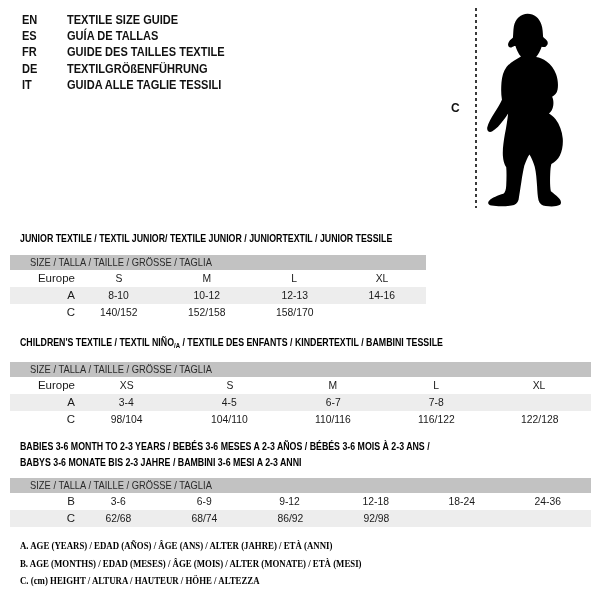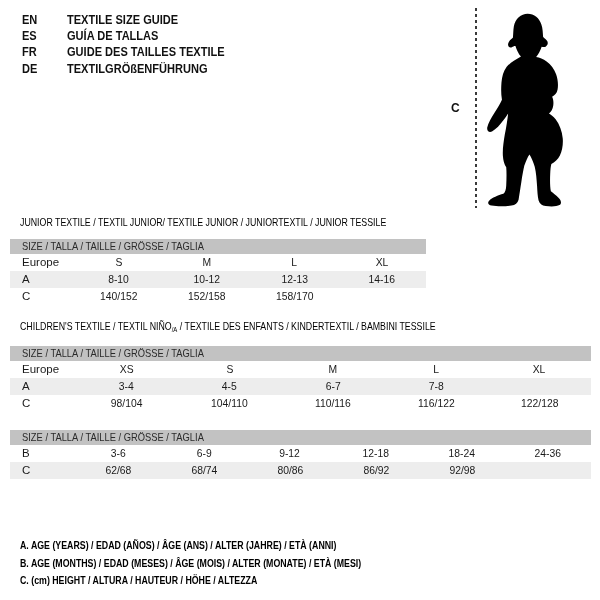--- a/index.html
+++ b/index.html
@@ -21,34 +21,34 @@
   .dash-line{position:absolute;left:475px;top:8px;width:2px;height:200px;
              background:repeating-linear-gradient(180deg,#3a3a3a 0 3px,transparent 3px 6px);}
   .measure-label{position:absolute;left:451px;top:101px;font-size:12px;font-weight:bold;color:#111;}
   .baby-svg{position:absolute;left:482px;top:4px;width:114px;height:206px;}
 
   
   .tbl{position:absolute;left:10px;}
   #table-0{top:214px;width:416px;}
   #table-1{top:318px;width:581px;}
   #table-2{top:422px;width:581px;}
-  .tbl-title{padding-left:10px;font-size:11px;font-weight:normal;color:#000;}
+  .tbl-title{padding-left:10px;font-size:11px;font-weight:bold;color:#000;margin-top:16px;}
   .title-line{height:16px;line-height:16px;}
-  .size-bar{height:15px;line-height:15px;background:#c2c2c2;padding-left:12px;font-size:11px;color:#2a2a2a;text-decoration:underline;}
+  .size-bar{height:15px;line-height:15px;background:#c2c2c2;padding-left:20px;font-size:11px;color:#2a2a2a;text-decoration:underline;}
   #table-0 .size-bar{margin-top:9px;}
   #table-1 .size-bar{margin-top:12px;}
   #table-2 .size-bar{margin-top:8px;}
   .trow{display:grid;height:17px;line-height:17px;font-size:11.5px;}
   .trow.alt{background:#ededed;}
-  .rlabel{padding-left:12px;text-align:left;}
+  .rlabel{padding-left:12px;text-align:right;}
   .cell{text-align:center;}
   .subscript{font-size:7.5px;vertical-align:-2px;}
 
   
-  .notes{position:absolute;left:20px;top:537px;}
+  .notes{position:absolute;left:20px;top:537px;font-family:Liberation Serif, serif;}
   .note-line{height:17.5px;line-height:17.5px;font-size:11px;font-weight:bold;color:#000;}
 </style>
 </head>
 <body>
 
 <div class="canvas">
 
   <div class="lang-block" id="lang-list">
       <div class="lang-row">
         <span class="lang-code cond">EN</span>
@@ -58,20 +58,24 @@
         <span class="lang-code cond">ES</span>
         <span class="lang-title cond">GUÍA DE TALLAS</span>
       </div>
       <div class="lang-row">
         <span class="lang-code cond">FR</span>
         <span class="lang-title cond">GUIDE DES TAILLES TEXTILE</span>
       </div>
       <div class="lang-row">
         <span class="lang-code cond">DE</span>
         <span class="lang-title cond">TEXTILGRÖßENFÜHRUNG</span>
+      </div>
+      <div class="lang-row">
+        <span class="lang-code cond">IT</span>
+        <span class="lang-title cond">GUIDA ALLE TAGLIE TESSILI</span>
       </div>
     </div>
 
   <div class="dash-line"></div>
   <div class="measure-label">C</div>
   <svg class="baby-svg" viewBox="0 0 120 210" preserveAspectRatio="none" aria-hidden="true">
     <path fill="#000000" d="
       M48 10
       C41 10 35 15 33.5 23
       C32.8 27 33 31 32.5 34.5
@@ -182,36 +186,39 @@
           <span class="cell"><span class="cellv">98/104</span></span>
           <span class="cell"><span class="cellv">104/110</span></span>
           <span class="cell"><span class="cellv">110/116</span></span>
           <span class="cell"><span class="cellv">116/122</span></span>
           <span class="cell"><span class="cellv">122/128</span></span>
         </div>
       </div>
   </section>
 
   <section class="tbl" id="table-2">
+    <div class="tbl-title">
+        <div class="title-line"><span class="condT">BABIES 3-6 MONTH TO 2-3 YEARS / BEBÉS 3-6 MESES A 2-3 AÑOS / BÉBÉS 3-6 MOIS À 2-3 ANS /</span></div>
+        <div class="title-line"><span class="condT">BABYS 3-6 MONATE BIS 2-3 JAHRE / BAMBINI 3-6 MESI A 2-3 ANNI</span></div>
+      </div>
     <div class="size-bar"><span class="cond">SIZE / TALLA / TAILLE / GRÖSSE / TAGLIA</span></div>
     <div class="rows">
         <div class="trow" style="grid-template-columns: 65px repeat(6, 1fr);">
           <span class="rlabel">B</span>
           <span class="cell"><span class="cellv">3-6</span></span>
           <span class="cell"><span class="cellv">6-9</span></span>
           <span class="cell"><span class="cellv">9-12</span></span>
           <span class="cell"><span class="cellv">12-18</span></span>
           <span class="cell"><span class="cellv">18-24</span></span>
           <span class="cell"><span class="cellv">24-36</span></span>
         </div>
         <div class="trow alt" style="grid-template-columns: 65px repeat(6, 1fr);">
           <span class="rlabel">C</span>
           <span class="cell"><span class="cellv">62/68</span></span>
           <span class="cell"><span class="cellv">68/74</span></span>
-          <span class="cell"><span class="cellv">80/86</span></span>
           <span class="cell"><span class="cellv">86/92</span></span>
           <span class="cell"><span class="cellv">92/98</span></span>
         </div>
       </div>
   </section>
 
   <div class="notes" id="notes">
       <div class="note-line"><span class="condT">A. AGE (YEARS) / EDAD (AÑOS) / ÂGE (ANS) / ALTER (JAHRE) / ETÀ (ANNI)</span></div>
       <div class="note-line"><span class="condT">B. AGE (MONTHS) / EDAD (MESES) / ÂGE (MOIS) / ALTER (MONATE) / ETÀ (MESI)</span></div>
       <div class="note-line"><span class="condT">C. (cm) HEIGHT / ALTURA / HAUTEUR / HÖHE / ALTEZZA</span></div>

